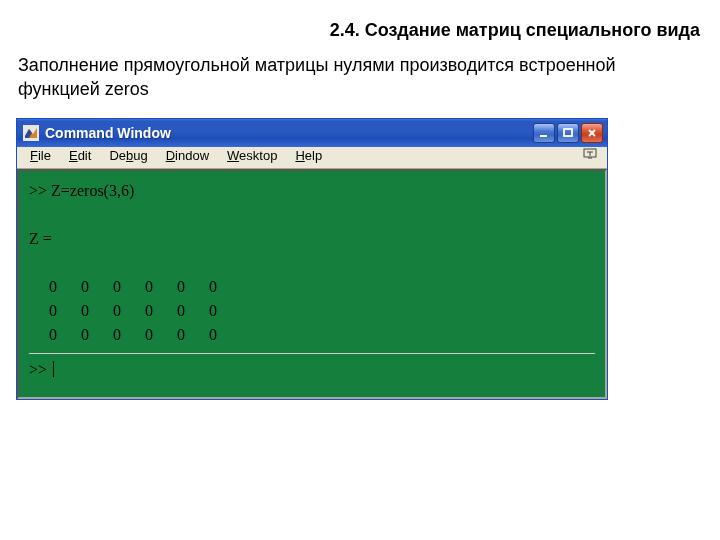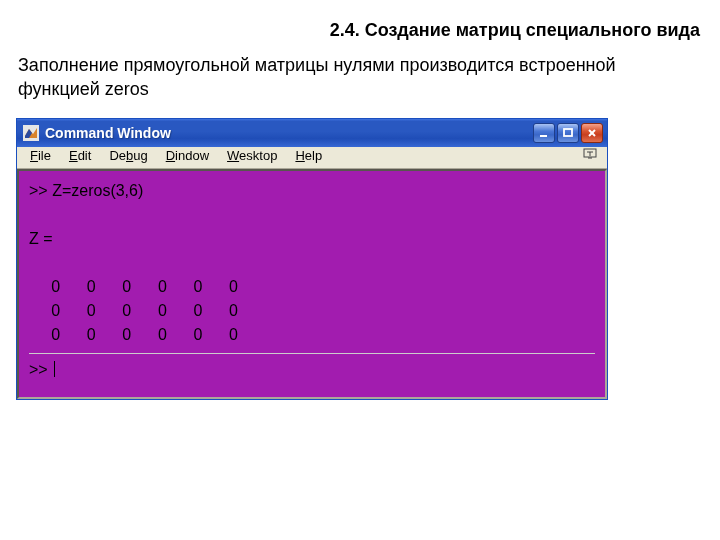--- a/index.html
+++ b/index.html
@@ -81,23 +81,23 @@
   .menu-item .mn { text-decoration: underline; }
   .menu-spacer { flex: 1; }
   .toolbar-dock {
     width: 18px; height: 14px;
     margin-right: 4px;
     display: flex; align-items: center; justify-content: center;
     cursor: pointer;
   }
   .toolbar-dock svg { display: block; }
   .console {
-    background: #a21caf;
+    background: #15803d;
     border: 2px inset #aca899;
-    font-family: Liberation Sans, sans-serif;
+    font-family: Liberation Serif, serif;
     font-size: 16px;
     line-height: 1.5;
     color: #000;
     padding: 8px 10px 12px 10px;
     min-height: 230px;
     white-space: pre;
   }
   .prompt-row { margin: 0; white-space: pre; }
   .cursor {
     display: inline-block;

